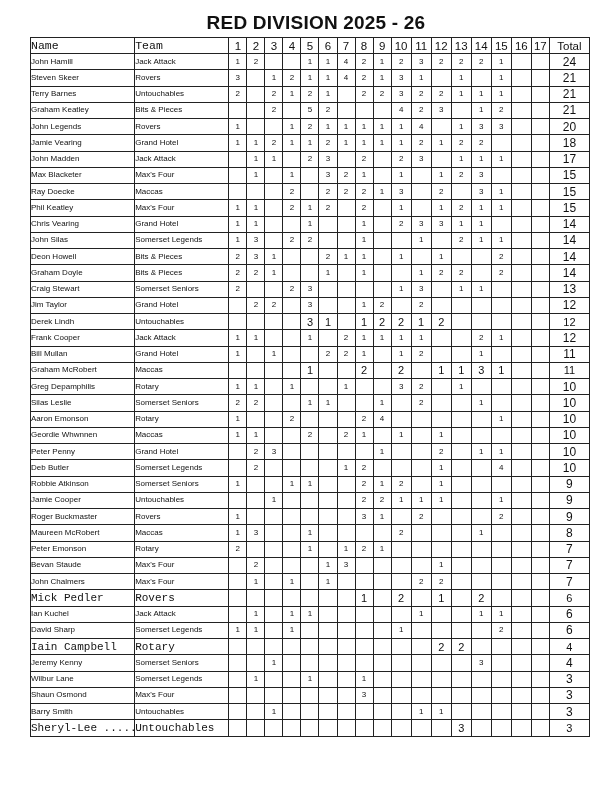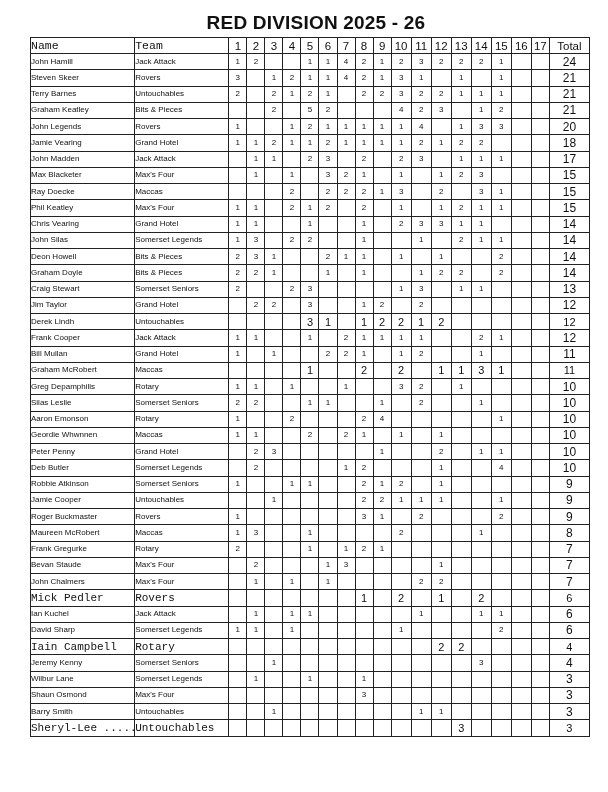--- a/index.html
+++ b/index.html
@@ -724,21 +724,21 @@
         <td class="c-num"></td>
         <td class="c-num"></td>
         <td class="c-num"></td>
         <td class="c-num">1</td>
         <td class="c-num"></td>
         <td class="c-num"></td>
         <td class="c-num"></td>
         <td class="c-total">8</td>
       </tr>
       <tr>
-        <td class="c-name">Frank Gregurke</td>
+        <td class="c-name">Peter Emonson</td>
         <td class="c-team">Rotary</td>
         <td class="c-num">2</td>
         <td class="c-num"></td>
         <td class="c-num"></td>
         <td class="c-num"></td>
         <td class="c-num">1</td>
         <td class="c-num"></td>
         <td class="c-num">1</td>
         <td class="c-num">2</td>
         <td class="c-num">1</td>

